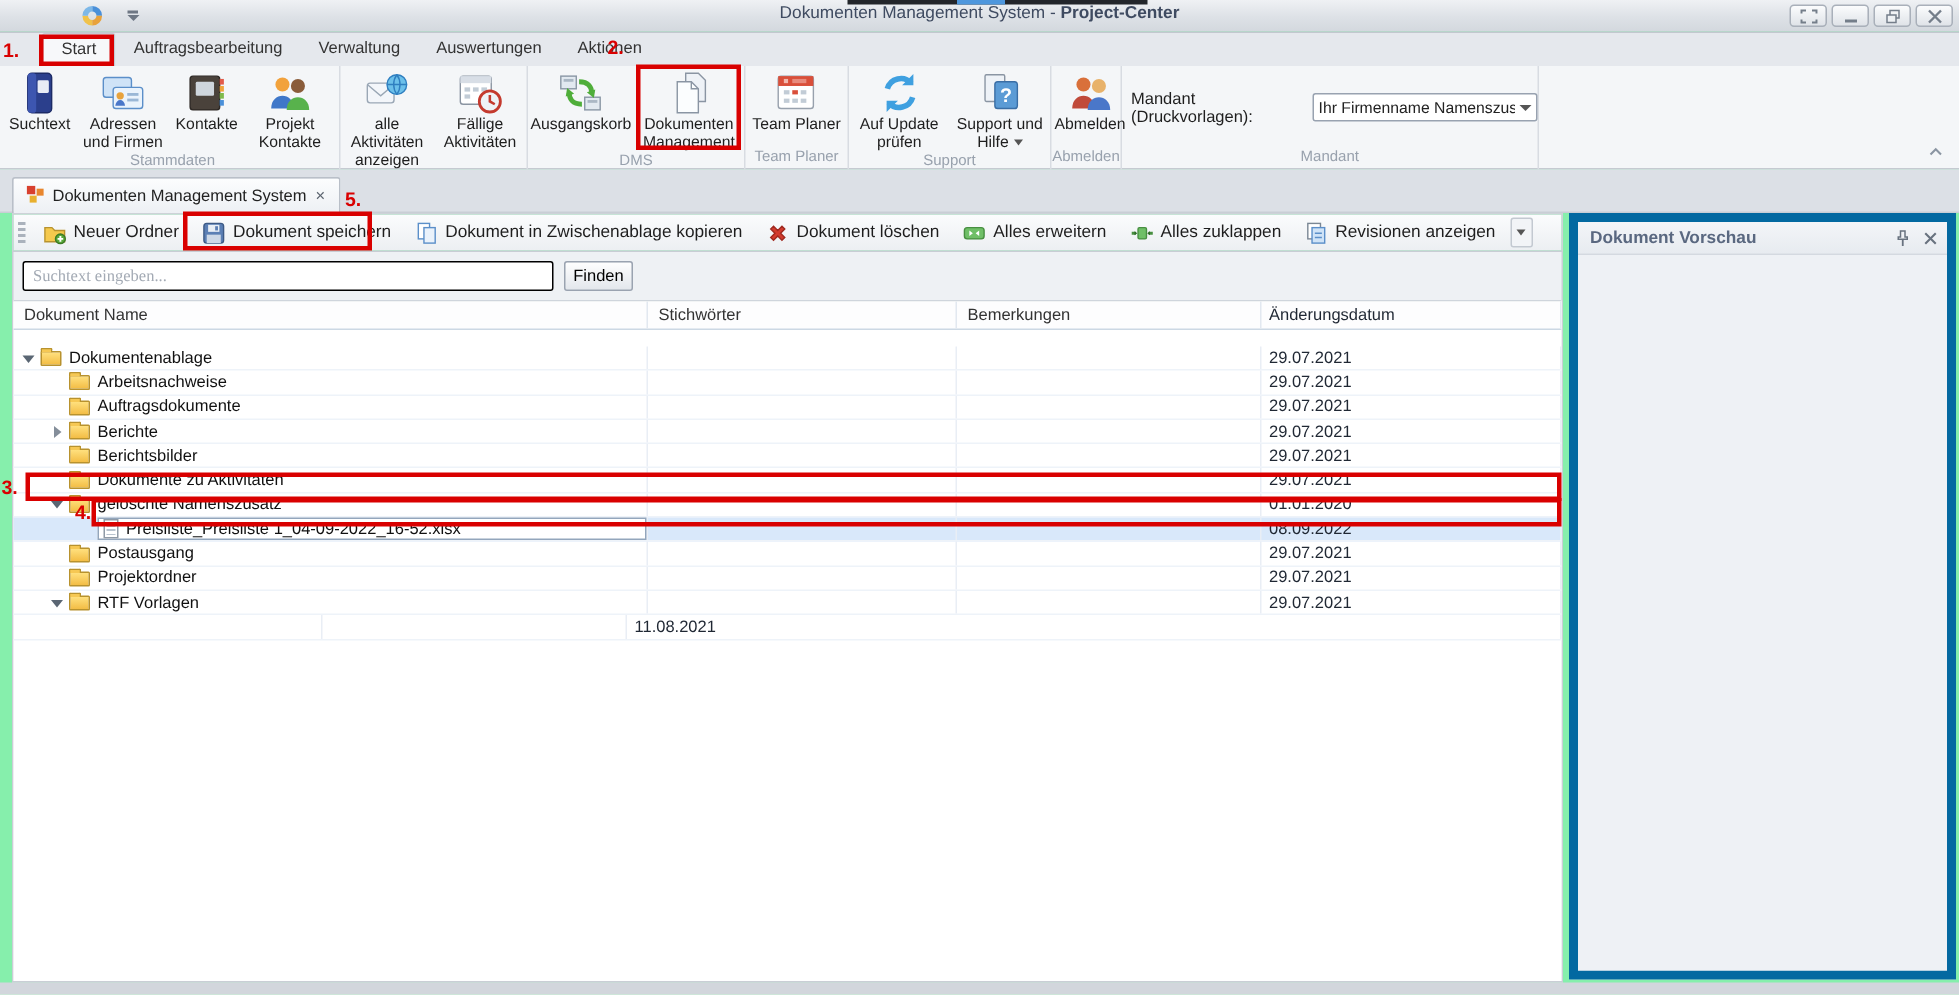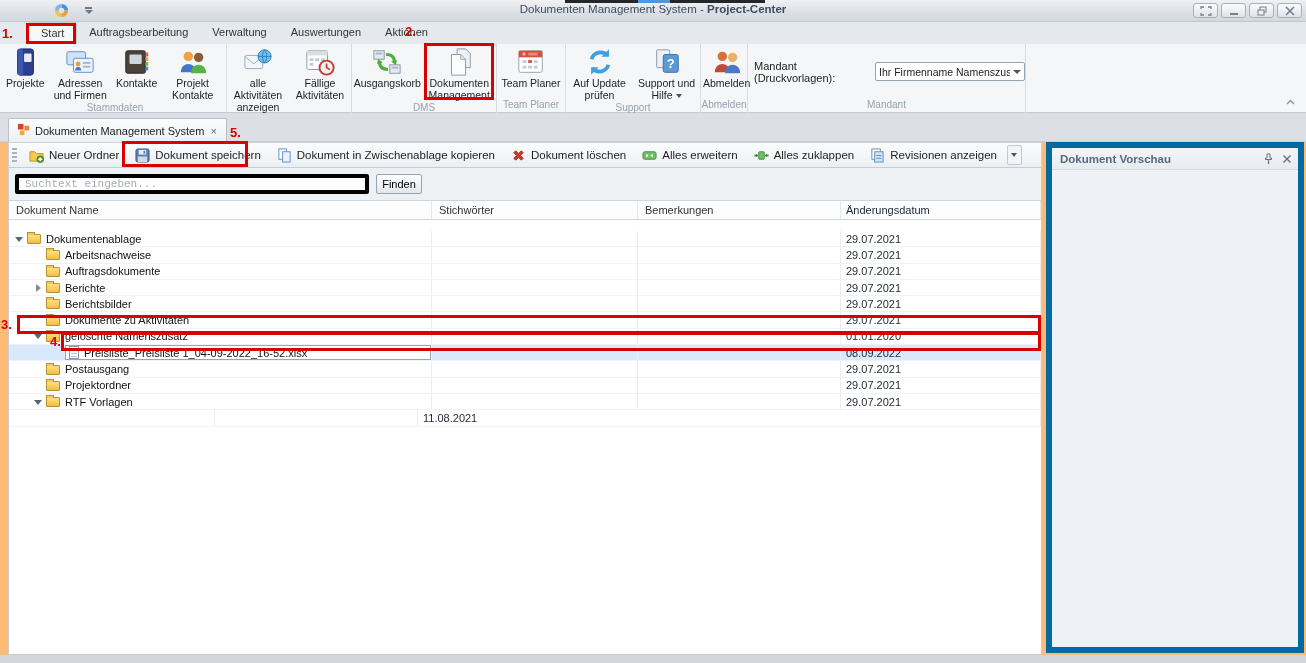--- a/index.html
+++ b/index.html
@@ -1,17 +1,17 @@
 <!DOCTYPE html>
 <html><head>
 <meta charset="utf-8">
 <style>
   * { box-sizing: border-box; margin: 0; padding: 0; }
   body { font-family: "Liberation Sans", sans-serif; background:#c9cdd3; }
-  .screen { position:relative; width:1306px; height:663px; background:#fdba74; overflow:hidden; font-size:11px; color:#222; }
+  .screen { position:relative; width:1306px; height:663px; background:#86efac; overflow:hidden; font-size:11px; color:#222; }
 
   
   .titlebar { position:absolute; left:0; top:0; width:1306px; height:22px;
     background:linear-gradient(180deg,#eff1f4 0%,#dde1e6 55%,#d3d8de 100%);
     border-bottom:1px solid #c2c8cf; display:flex; align-items:center; }
   .appicon { position:absolute; left:54px; top:3px; width:15px; height:15px; cursor:pointer; }
   .qat-arrow { position:absolute; left:84px; top:7px; width:10px; height:8px; cursor:pointer; }
   .qat-arrow::before { content:""; position:absolute; left:1px; top:0; width:7px; height:1.5px; background:#6e7784; }
   .qat-arrow::after { content:""; position:absolute; left:1px; top:3px; border-left:4px solid transparent; border-right:4px solid transparent; border-top:4px solid #6e7784; }
   .wtitle { position:absolute; left:0; right:0; top:3px; text-align:center; font-size:11.5px; color:#3f4b61; }
@@ -61,21 +61,21 @@
   .grip { width:5px; height:15px; margin-right:4px; background:repeating-linear-gradient(180deg,#aab2bc 0 2px,transparent 2px 4px); cursor:grab; }
   .tbitems { display:flex; align-items:center; height:100%; }
   .tbitem { display:flex; align-items:center; gap:5px; padding:0 8px; height:22px; border-radius:2px; cursor:pointer; font-size:11.5px; color:#1e1e1e; white-space:nowrap; }
   .tbicon svg { width:15px; height:15px; display:block; }
   .tbmore { width:15px; height:20px; display:flex; align-items:center; justify-content:center; border:1px solid #c3c9d1; border-radius:2px; margin-left:2px; cursor:pointer; background:#f2f4f7; }
   .tbmore::before { content:""; border-left:3.5px solid transparent; border-right:3.5px solid transparent; border-top:4px solid #555; }
 
   
   .workarea { position:absolute; left:8px; top:168px; width:1034px; height:487px; background:#eef1f4; border:1px solid #c9ced5; border-top:none; display:flex; flex-direction:column; }
   .searchrow { height:32px; display:flex; align-items:center; padding-left:6px; gap:7px; }
-  .searchinput { width:354px; height:20px; border:4px solid #000000; border-radius:2px; padding:0 6px; font-size:11px; font-family:Liberation Mono, monospace; color:#222; }
+  .searchinput { width:354px; height:20px; border:1px solid #000000; border-radius:2px; padding:0 6px; font-size:11px; font-family:Liberation Serif, serif; color:#222; }
   .searchinput::placeholder { color:#a3aab4; }
   .findbtn { width:46px; height:20px; border:1px solid #9aa3b0; border-radius:2px; background:linear-gradient(180deg,#fefefe,#e3e7ec); font-size:11px; font-family:"Liberation Sans",sans-serif; cursor:pointer; }
   .tablewrap { flex:1; background:#fff; border-top:1px solid #cfd5dc; display:flex; flex-direction:column;gap:11px; }
   .thead { display:flex; height:19px; border-bottom:1px solid #ccd8e4; background:#fdfdfe; }
   .hcell { font-size:11px; color:#333; padding:3px 0 0 7px; border-right:1px solid #e2e8f0; cursor:pointer; }
   .c-name{width:423px}.c-stich{width:206px}.c-bem{width:203px}.c-date{flex:1}
   .tbody { flex:1; }
   .trow { display:flex; height:16.3px; border-bottom:1px solid #eef3f9; cursor:pointer; }
   .trow .cell { border-right:1px solid #e9eef5; display:flex; align-items:center; }
   .trow.sel { background:#d9e8fa; }
@@ -163,21 +163,21 @@
   <div class="ribbon">
     <div class="rgroups">
         <div class="rgroup g0">
           <div class="rbtns">
             <div class="rbtn">
               <div class="ricon"><svg viewBox="0 0 32 32">
                   <rect x="8" y="2" width="17" height="28" rx="3" fill="#2b3f8c" stroke="#1c2b66"></rect>
                   <rect x="8" y="2" width="6" height="28" rx="2" fill="#3d56b0"></rect>
                   <rect x="15" y="7" width="8" height="9" rx="1" fill="#e8ecf5"></rect>
                 </svg></div>
-              <div class="rlabel">Projekte</div>
+              <div class="rlabel">Suchtext</div>
             </div>
             <div class="rbtn">
               <div class="ricon"><svg viewBox="0 0 32 32">
                   <rect x="2" y="5" width="20" height="14" rx="2" fill="#cfe3f7" stroke="#5b8fc9"></rect>
                   <rect x="9" y="12" width="21" height="15" rx="2" fill="#eaf3fc" stroke="#5b8fc9"></rect>
                   <circle cx="14" cy="18" r="2.6" fill="#e8a33d"></circle>
                   <path d="M10.5 25c.4-2.6 1.9-4 3.5-4s3.1 1.4 3.5 4z" fill="#4a77c9"></path>
                   <rect x="19" y="16" width="8" height="2" fill="#9ab7d6"></rect>
                   <rect x="19" y="20" width="8" height="2" fill="#9ab7d6"></rect>
                 </svg></div>

